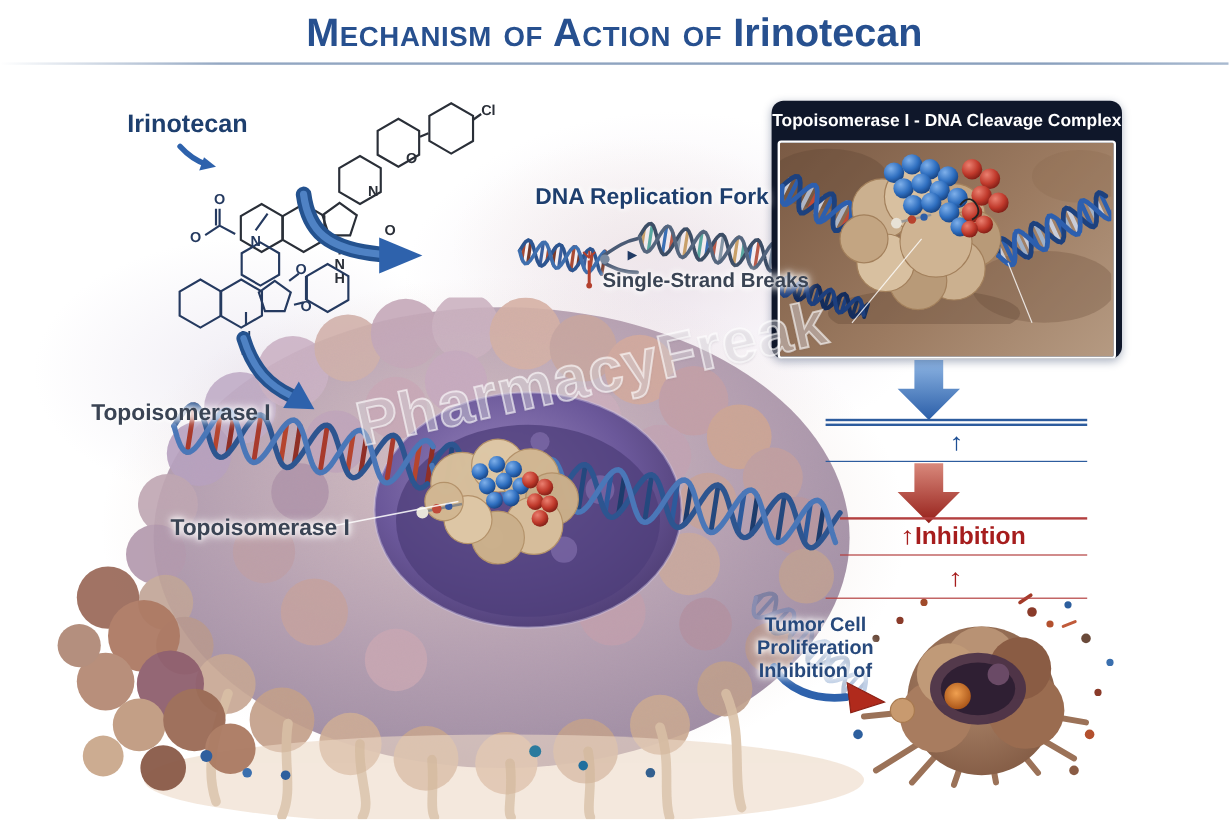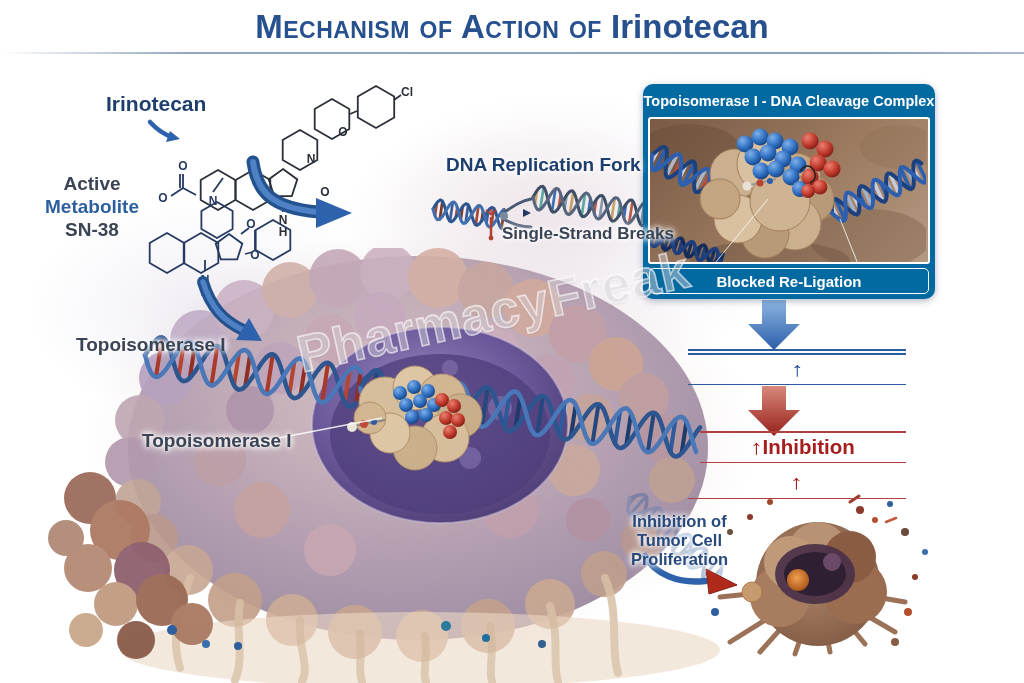--- a/index.html
+++ b/index.html
@@ -15,21 +15,21 @@
   .sc{font-variant:small-caps;letter-spacing:.5px;}
   .title-rule{position:absolute;top:52px;left:0;width:1024px;height:2px;z-index:20;
       background:linear-gradient(to right, rgba(150,168,190,0), #93a7c2 18%, #8aa0bd 85%, #a9bad0);}
   .lbl{position:absolute;z-index:35;font-weight:700;
        text-shadow:0 0 4px #fff,0 0 7px #fff,0 0 10px rgba(255,255,255,.9);}
   .navy{color:#1e3f6e;} .slate{color:#3a4454;} .blu{color:#2d5f9e;}
   .metab{left:40px;top:172px;width:104px;text-align:center;font-size:19px;line-height:23px;}
   .inhib{left:592px;top:512px;width:175px;text-align:center;color:#27497c;font-size:16.5px;line-height:19px;}
   
   .inset{position:absolute;left:643px;top:84px;width:292px;height:215px;z-index:30;
-         background:#0369a1;border-radius:10px;box-shadow:0 2px 7px rgba(30,50,90,.35);
+         background:#0f172a;border-radius:10px;box-shadow:0 2px 7px rgba(30,50,90,.35);
          display:flex;flex-direction:column;}
   .inset-header{height:33px;color:#fff;font-weight:700;font-size:14.5px;
          display:flex;align-items:center;justify-content:center;}
   .inset-img{flex:1;margin:0 5px;border:2px solid #fff;border-radius:3px;position:relative;
          overflow:hidden;background:linear-gradient(135deg,#7a5a44,#9c7b61 55%,#b59a82);}
   .inset-footer{margin:4px 6px 5px;height:24px;border:1.5px solid #fff;border-radius:5px;
          color:#fff;font-weight:700;font-size:15px;display:flex;align-items:center;justify-content:center;}
   
   .frow{position:absolute;z-index:35;}
   .hline{position:absolute;left:0;right:0;height:1.5px;}
@@ -532,21 +532,20 @@
         </g>
         <line x1="100" y1="66" x2="126" y2="60" stroke="#999" stroke-width="2"></line>
         <circle cx="97" cy="67" r="4.5" fill="#e8e2d6"></circle>
           <circle cx="110" cy="64" r="3.5" fill="#b8432e"></circle>
         <circle cx="120" cy="62" r="3" fill="#2f5fa8"></circle>
         <path d="M150,52 q8,-10 14,0 q4,8 -4,12" stroke="#222" stroke-width="1.5" fill="none"></path>
         <path d="M60,150 L118,80" stroke="#fff" stroke-width="1" opacity="0.8"></path>
         <path d="M210,150 L190,100" stroke="#fff" stroke-width="1" opacity="0.8"></path>
       </svg>
     </div>
-    <div class="inset-footer">Blocked Re-Ligation</div>
   </div>
 
   <div class="frow" style="left:688px;top:349px;width:218px;height:36px;">
     <div class="hline" style="top:0;height:2px;background:#2d5c9e;"></div>
     <div class="hline" style="top:4px;background:#2d5c9e;"></div>
     <div class="hline" style="bottom:0;background:#2d5c9e;"></div>
     <div class="frow-text fblue" style="padding-top:5px;">
       <span class="fup">↑</span>
     </div>
   </div>
@@ -559,28 +558,23 @@
     </div>
   </div>
   <div class="frow" style="left:688px;top:465px;width:218px;height:34px;">
     <div class="hline" style="bottom:0;background:#b34040;"></div>
     <div class="frow-text fred">
       <span class="fup">↑</span>
     </div>
   </div>
 
   <div class="lbl navy" style="left:106px;top:92px;font-size:21px;">Irinotecan</div>
-  <div class="lbl metab">
-    <div class="slate">Active</div>
-    <div class="blu">Metabolite</div>
-    <div class="slate">SN-38</div>
-  </div>
   <div class="lbl navy" style="left:446px;top:154px;font-size:19px;">DNA Replication Fork</div>
   <div class="lbl slate" style="left:502px;top:224px;font-size:17px;">Single-Strand Breaks</div>
   <div class="lbl slate" style="left:76px;top:334px;font-size:19px;">Topoisomerase I</div>
   <div class="lbl slate" style="left:142px;top:430px;font-size:19px;">Topoisomerase I</div>
   <div class="lbl inhib">
+    <div>Tumor Cell Proliferation</div>
     <div>Inhibition of</div>
-    <div>Tumor Cell Proliferation</div>
   </div>
 
   <div class="watermark">PharmacyFreak</div>
 </div>
 
 </body></html>

